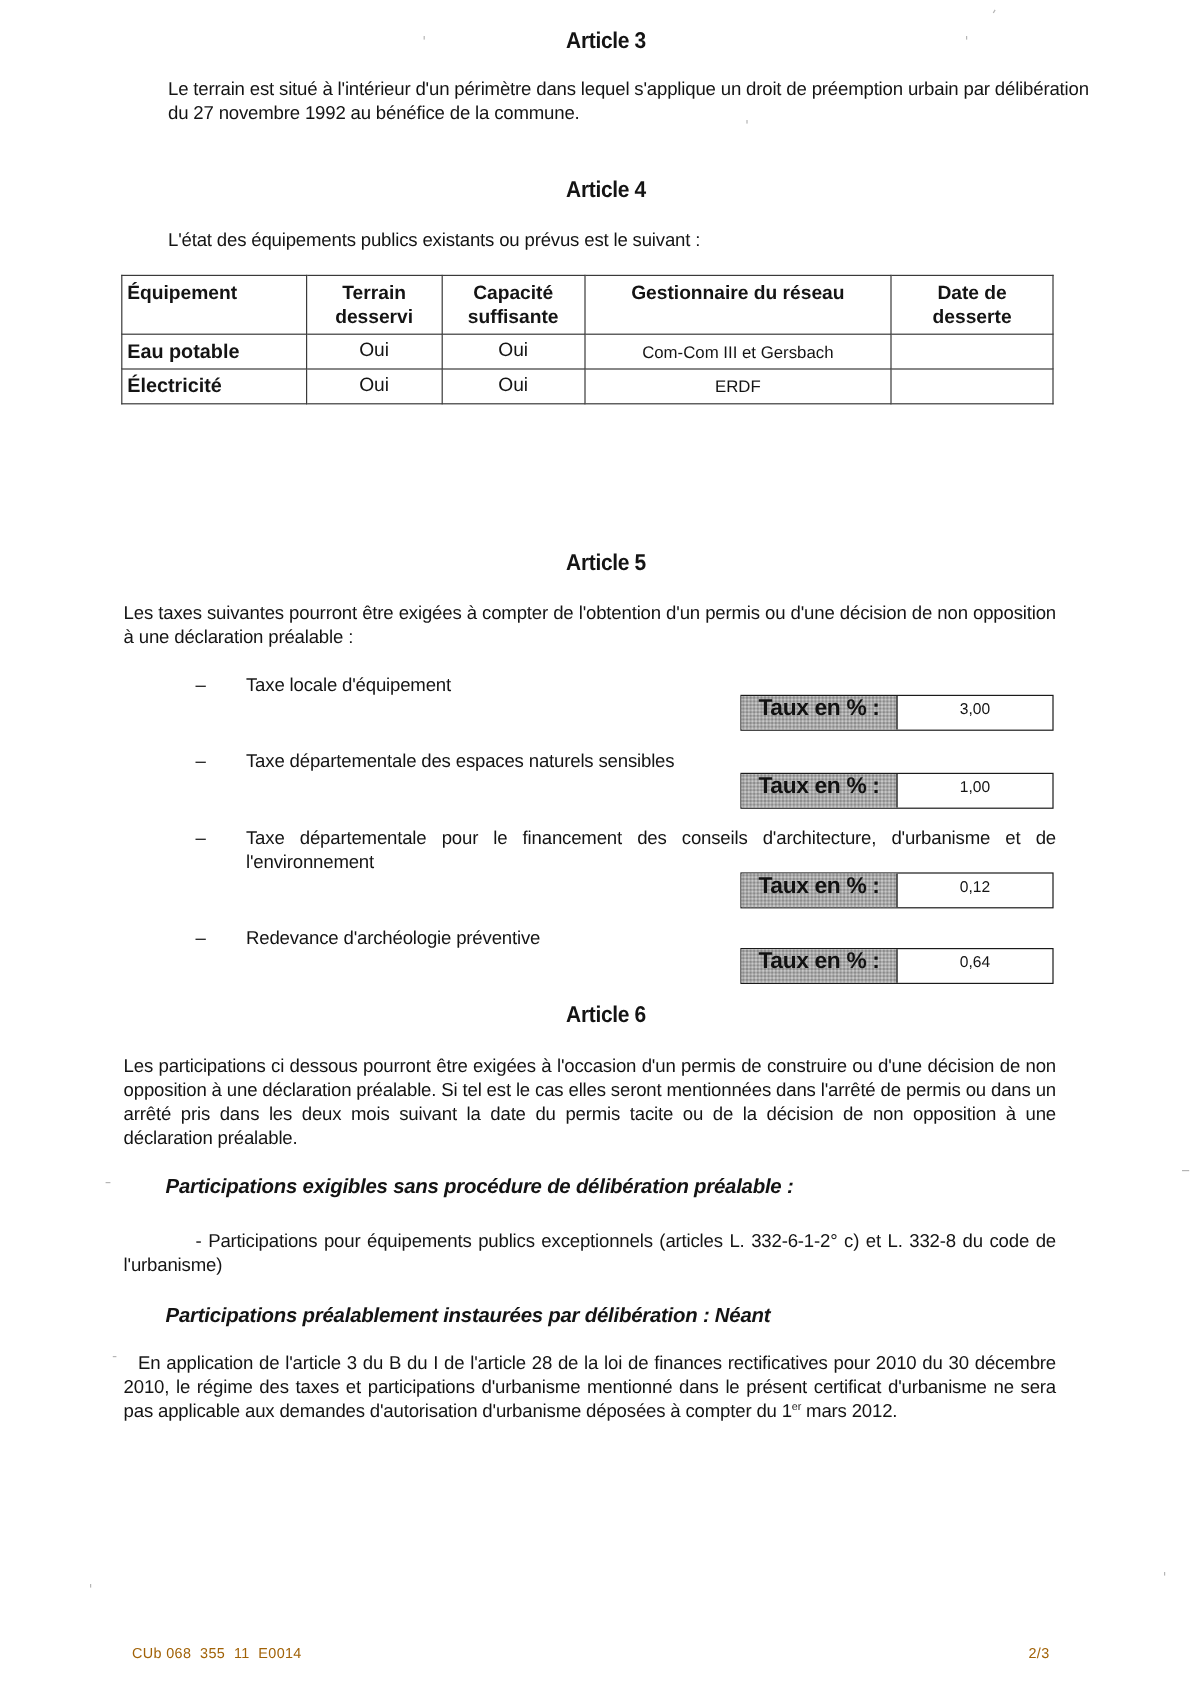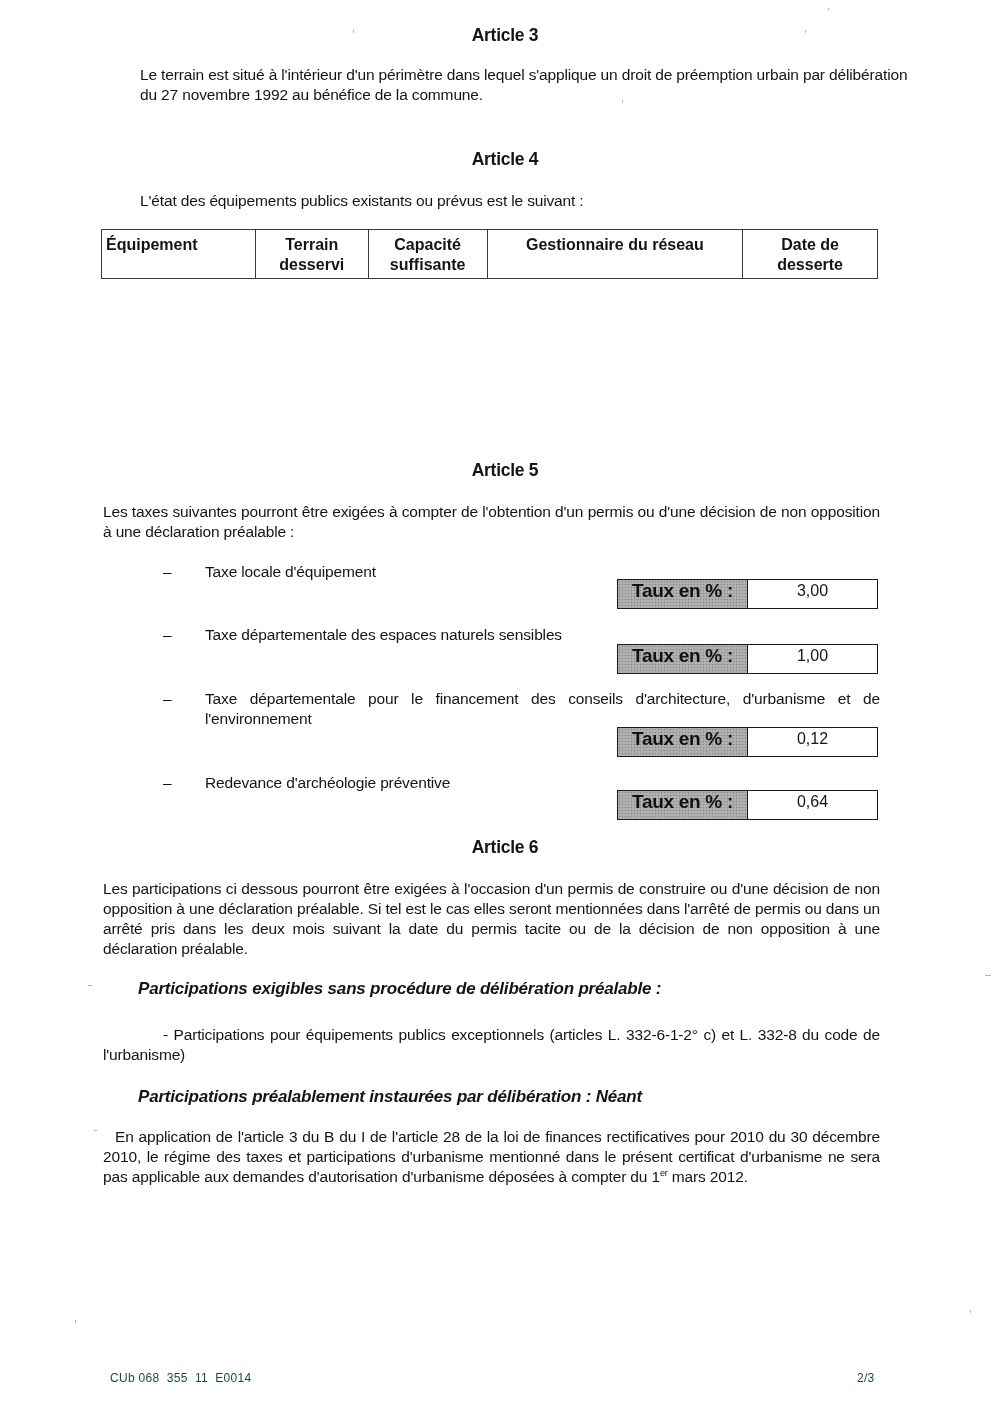--- a/index.html
+++ b/index.html
@@ -94,38 +94,38 @@
     font-weight: bold;
     font-size: 19px;
     line-height: 22px;
     text-align: center;
     color: #111;
     letter-spacing: -0.3px;
   }
   .taux-value {
     flex: 1;
     text-align: center;
-    font-size: 16px;
+    font-size: 13px;
     line-height: 22px;
   }
 
   .sub-heading {
     position: absolute;
     left: 138px;
     font-weight: bold;
     font-style: italic;
     font-size: 17px;
     letter-spacing: -0.2px;
   }
 
   .footer {
     position: absolute;
     top: 1371px;
     font-size: 12px;
-    color: #14532d;
+    color: #a16207;
     letter-spacing: 0.3px;
   }
   sup { font-size: 9px; vertical-align: 6px; line-height: 0; }
 
   .speck { position: absolute; width: 1px; height: 3px; background: #b5b5b5; }
 </style>
 </head>
 <body>
 
 <div class="speck" style="left:353px;top:30px;"></div>
@@ -171,20 +171,34 @@
         <th>
           <span>Gestionnaire du réseau</span>
         </th>
         <th>
           <span>Date de</span><br>
           <span>desserte</span>
         </th>
       </tr>
     </thead>
     <tbody>
+      <tr>
+        <td class="first">Eau potable</td>
+        <td>Oui</td>
+        <td>Oui</td>
+        <td class="gest">Com-Com III et Gersbach</td>
+        <td></td>
+      </tr>
+      <tr>
+        <td class="first">Électricité</td>
+        <td>Oui</td>
+        <td>Oui</td>
+        <td class="gest">ERDF</td>
+        <td></td>
+      </tr>
     </tbody>
   </table>
 </section>
 
 <section>
   <h2 class="heading" style="top:459px;">Article 5</h2>
   <p class="para" style="top:502px;">Les taxes suivantes pourront être exigées à compter de l'obtention d'un permis ou d'une décision de non opposition à une déclaration préalable :</p>
 
   <div class="tax-item" style="top:562px;">
     <span class="dash">–</span>

